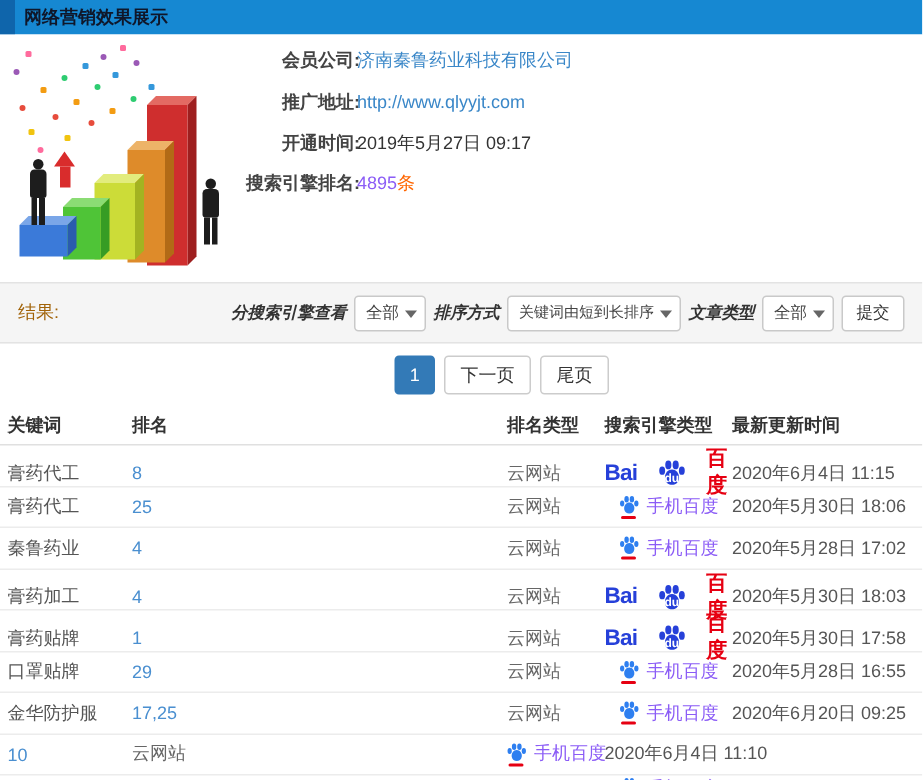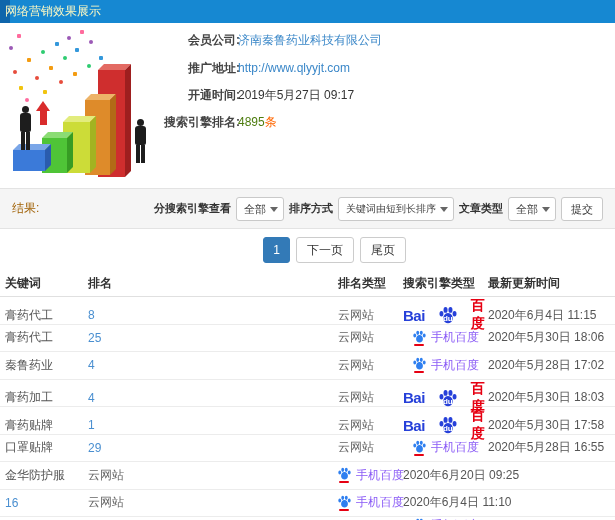--- a/index.html
+++ b/index.html
@@ -2,29 +2,29 @@
 <html><head>
 <meta charset="utf-8">
 <style>
   html,body{margin:0;padding:0;background:#fff;}
   body{font-family:"Liberation Sans","DejaVu Sans",sans-serif;}
   #app{position:relative;width:615px;height:520px;overflow:hidden;background:#fff;}
 
   
   .topbar{position:absolute;top:0;left:0;width:615px;height:23px;background:#1688d2;}
   .topbar-accent{position:absolute;top:0;left:0;width:10px;height:23px;background:#0f65ab;}
-  .topbar-title{position:absolute;left:5px;top:0;line-height:23px;font-size:12px;font-weight:normal;color:#fef9c3;}
+  .topbar-title{position:absolute;left:16px;top:0;line-height:23px;font-size:12px;font-weight:bold;color:#0f172a;}
 
   
   .info{position:absolute;top:23px;left:0;width:615px;height:165px;background:#fff;}
   .info-row{position:absolute;left:0;width:100%;height:16px;line-height:16px;}
   .ilabel{position:absolute;left:110px;width:130px;text-align:right;font-weight:bold;color:#444;font-size:12px;}
   .ivalue{position:absolute;left:238px;font-size:12px;color:#333;white-space:nowrap;}
   .ivalue a{text-decoration:none;color:#3a87c8;}
-  .rank-num{color:#4d7c0f;}
+  .rank-num{color:#8b5cf6;}
   .rank-unit{color:#f60;}
 
   
   .hero{position:absolute;left:5px;top:5px;width:165px;height:155px;}
   .bar{position:absolute;}
   .bar-face{position:absolute;left:0;bottom:0;width:100%;height:100%;}
   .bar-top{position:absolute;top:-6px;left:0;width:100%;height:6px;transform:skewX(-45deg);transform-origin:0 100%;}
   .bar-side{position:absolute;left:100%;top:0;width:6px;height:100%;transform:skewY(-45deg);transform-origin:0 0;}
   .b-blue  .bar-face{background:#3b7ad9}.b-blue  .bar-top{background:#7aa6e8}.b-blue  .bar-side{background:#2a5cae}
   .b-green .bar-face{background:#4fc437}.b-green .bar-top{background:#8bdc74}.b-green .bar-side{background:#379c24}
@@ -44,21 +44,21 @@
   .dot:nth-of-type(7n+5){background:#9b59b6}.dot:nth-of-type(7n+6){background:#ff6b9d}
   .dot:nth-of-type(7n+7){background:#f1c40f}
   .dot.r{border-radius:50%;}
 
   
   .filterbar{position:absolute;top:188px;left:0;width:615px;height:41px;box-sizing:border-box;
     background:#f5f5f5;border-top:1px solid #e3e3e3;border-bottom:1px solid #e3e3e3;
     display:flex;align-items:center;padding:0 12px;}
   .result-label{font-size:12px;font-weight:normal;color:#a16207;}
   .fgroup{margin-left:auto;display:flex;align-items:center;gap:5px;}
-  .flabel{font-size:11px;font-weight:bold;color:#333;white-space:nowrap;}
+  .flabel{font-size:11px;font-weight:bold;color:#333;white-space:nowrap;font-style:italic;}
   .fselect{position:relative;height:24px;line-height:22px;box-sizing:border-box;background:#fff;
     border:1px solid #c9c9c9;border-radius:3px;padding:0 17px 0 7px;font-size:11px;color:#444;
     white-space:nowrap;cursor:pointer;}
   .fselect.long{font-size:10px;}
   .fselect::after{content:"";position:absolute;right:5px;top:9px;border-left:4px solid transparent;
     border-right:4px solid transparent;border-top:5px solid #666;}
   .fbtn{height:24px;box-sizing:border-box;line-height:22px;background:#fff;border:1px solid #c9c9c9;
     border-radius:3px;padding:0 9px;font-size:11px;color:#333;cursor:pointer;}
 
   
@@ -323,35 +323,36 @@
             </svg>
             <i class="redline"></i>
           </span>
           <span class="mlbl">手机百度</span>
       </span>
       <span class="c-time">2020年5月28日 16:55</span>
     </div>
 
     <div class="trow">
       <span class="c-kw">金华防护服</span>
+      <span class="c-rank"><a href="#">17,25</a></span>
       <span class="c-type">云网站</span>
       <span class="ecell">
         <span class="mpawbox">
             <svg viewBox="0 0 24 22">
               <use href="#paw"></use>
             </svg>
             <i class="redline"></i>
           </span>
           <span class="mlbl">手机百度</span>
       </span>
       <span class="c-time">2020年6月20日 09:25</span>
     </div>
 
     <div class="trow">
-      <span class="c-rank"><a href="#">16</a></span>
+      <span class="c-rank"><a href="#">10</a></span>
       <span class="c-type">云网站</span>
       <span class="ecell">
         <span class="mpawbox">
             <svg viewBox="0 0 24 22">
               <use href="#paw"></use>
             </svg>
             <i class="redline"></i>
           </span>
           <span class="mlbl">手机百度</span>
       </span>

